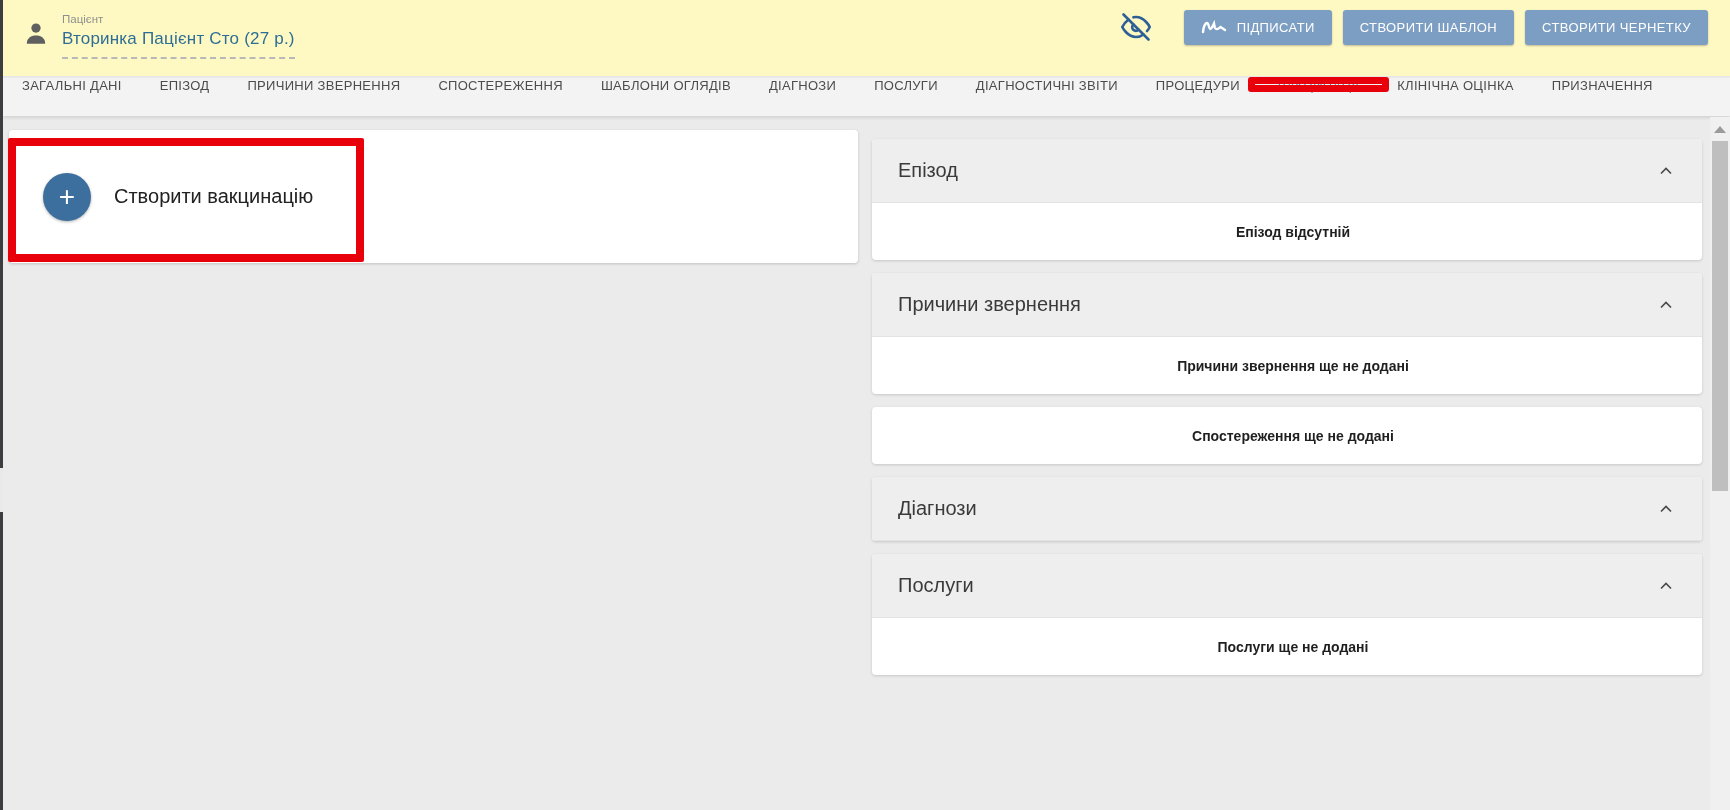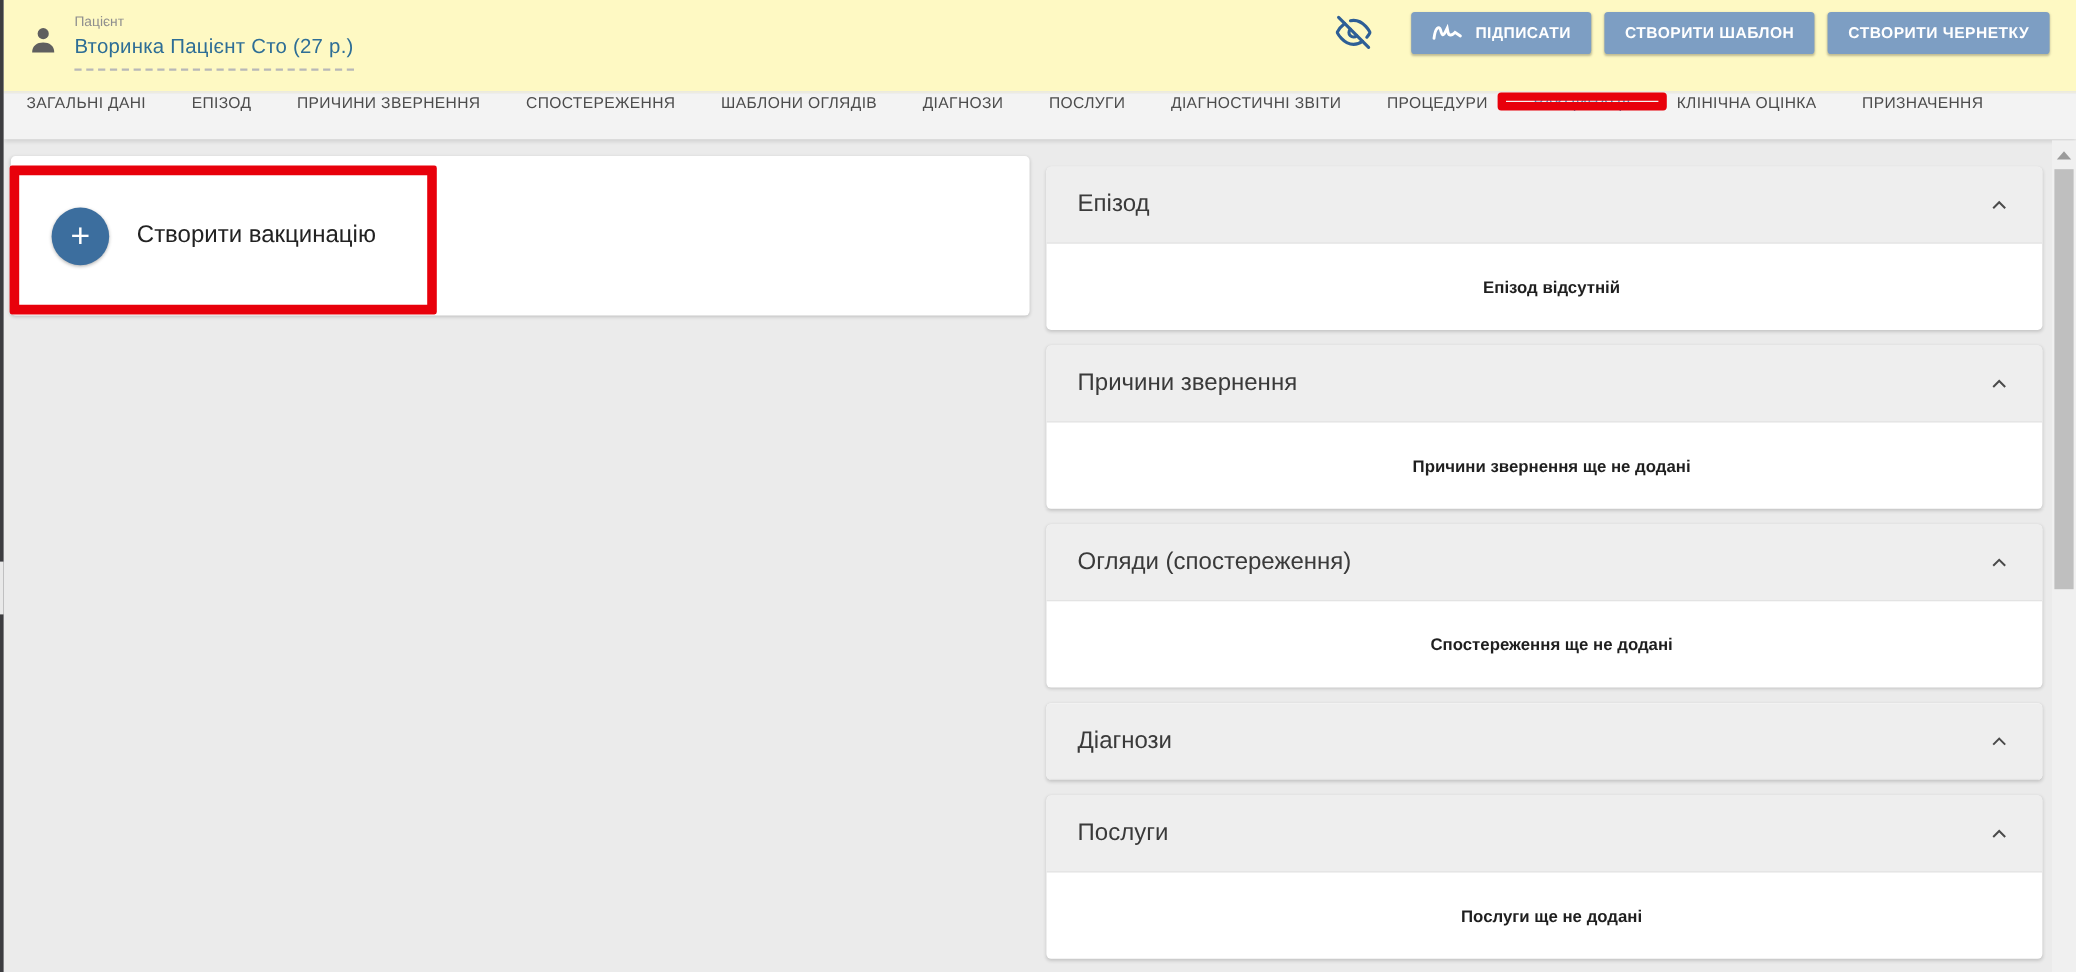--- a/index.html
+++ b/index.html
@@ -17,21 +17,21 @@
 
   
   .header { position: absolute; left: 3px; top: 0; right: 0; height: 77px; background: #fef9c3; border-bottom: 1px solid #e6e6e6; }
   .patient { position: absolute; left: 20px; top: 13px; display: flex; gap: 13px; }
   .avatar { margin-top: 7px; }
   .patient-label { font-size: 11.5px; color: #8f8f8f; margin-bottom: 4px; }
   .patient-name { font-size: 17px; font-weight: normal; color: #2e6e96; display: inline-block; padding-bottom: 8px; border-bottom: 2px dashed #b8b8b8; letter-spacing: 0.2px; }
   .header-actions { position: absolute; right: 22px; top: 9px; display: flex; align-items: center; height: 36px; }
   .eye-btn { margin-right: 22px; display: flex; align-items: center; cursor: pointer; }
   .btn {
-    height: 35px; background: #7d9ec3; color: #ffffff; font-weight: bold; font-size: 13px;
+    height: 35px; background: #7d9ec3; color: #ffffff; font-weight: normal; font-size: 13px;
     font-family: "Liberation Sans", sans-serif;
     border: none; border-radius: 3px; padding: 0 17px; margin-left: 11px;
     display: flex; align-items: center; letter-spacing: 0.4px; cursor: pointer;
     box-shadow: 0 1px 2px rgba(0,0,0,0.25);
   }
   .btn .btn-icon { margin-right: 10px; display: flex; }
 
   
   .tabbar {
     position: absolute; left: 3px; top: 78px; right: 0; height: 38px;
@@ -73,21 +73,21 @@
     box-shadow: 0 1px 3px rgba(0,0,0,0.16); margin-bottom: 13px;
   }
   .card-header {
     height: 64px; background: #eeeeee; border-bottom: 1px solid #e3e3e3;
     display: flex; align-items: center; justify-content: space-between;
     padding: 0 26px; cursor: pointer;
   }
   .card-title { font-size: 20px; color: #3a3a3a; }
   .chevron { display: flex; }
   .card-body {
-    height: 72px; display: flex; align-items: center; justify-content: center;
+    height: 57px; display: flex; align-items: center; justify-content: center;
     font-size: 14px; font-weight: bold; color: #1f1f1f; padding-left: 12px;
   }
 
   
   .scrollbar { position: absolute; right: 0; top: 117px; bottom: 0; width: 20px; background: #f0f0f0; z-index: 15; }
   .scroll-arrow {
     position: absolute; top: 9px; left: 4px; width: 0; height: 0;
     border-left: 6px solid transparent; border-right: 6px solid transparent;
     border-bottom: 7px solid #9b9b9b; cursor: pointer;
   }
@@ -184,28 +184,20 @@
       <span class="chevron">
         <svg width="20" height="20" viewBox="0 0 24 24" fill="none" stroke="#4a4a4a" stroke-width="2">
             <polyline points="6 15 12 9 18 15"></polyline>
           </svg>
       </span>
     </div>
     <div class="card-body">Причини звернення ще не додані</div>
   </div>
 
   <div class="card">
-    <div class="card-header">
-      <span class="card-title">Огляди (спостереження)</span>
-      <span class="chevron">
-        <svg width="20" height="20" viewBox="0 0 24 24" fill="none" stroke="#4a4a4a" stroke-width="2">
-            <polyline points="6 15 12 9 18 15"></polyline>
-          </svg>
-      </span>
-    </div>
     <div class="card-body">Спостереження ще не додані</div>
   </div>
 
   <div class="card">
     <div class="card-header">
       <span class="card-title">Діагнози</span>
       <span class="chevron">
         <svg width="20" height="20" viewBox="0 0 24 24" fill="none" stroke="#4a4a4a" stroke-width="2">
             <polyline points="6 15 12 9 18 15"></polyline>
           </svg>

